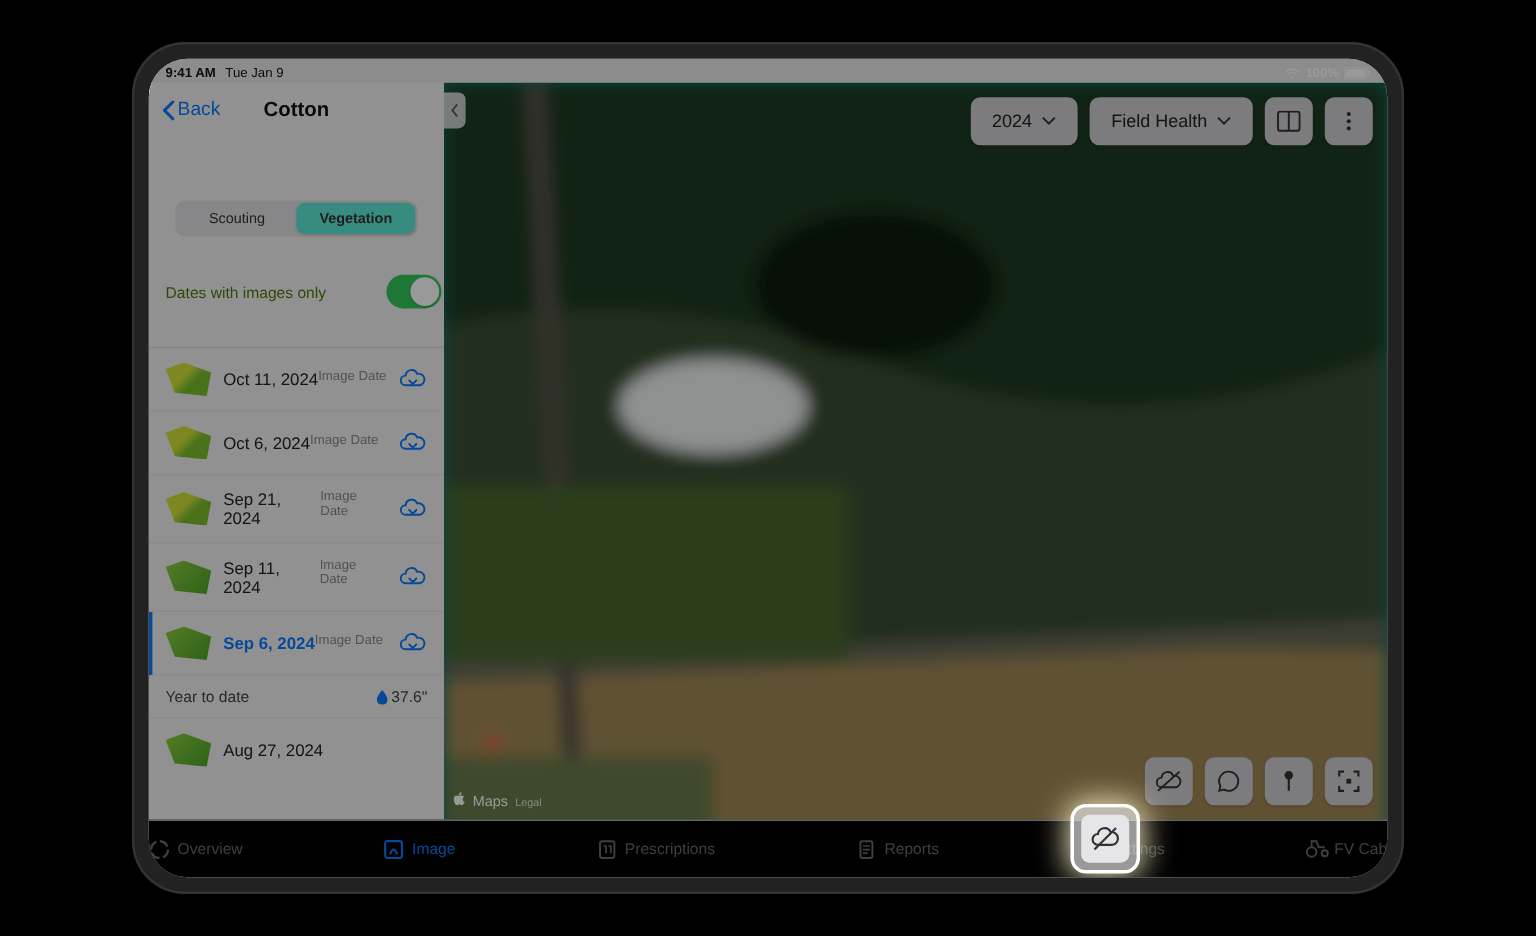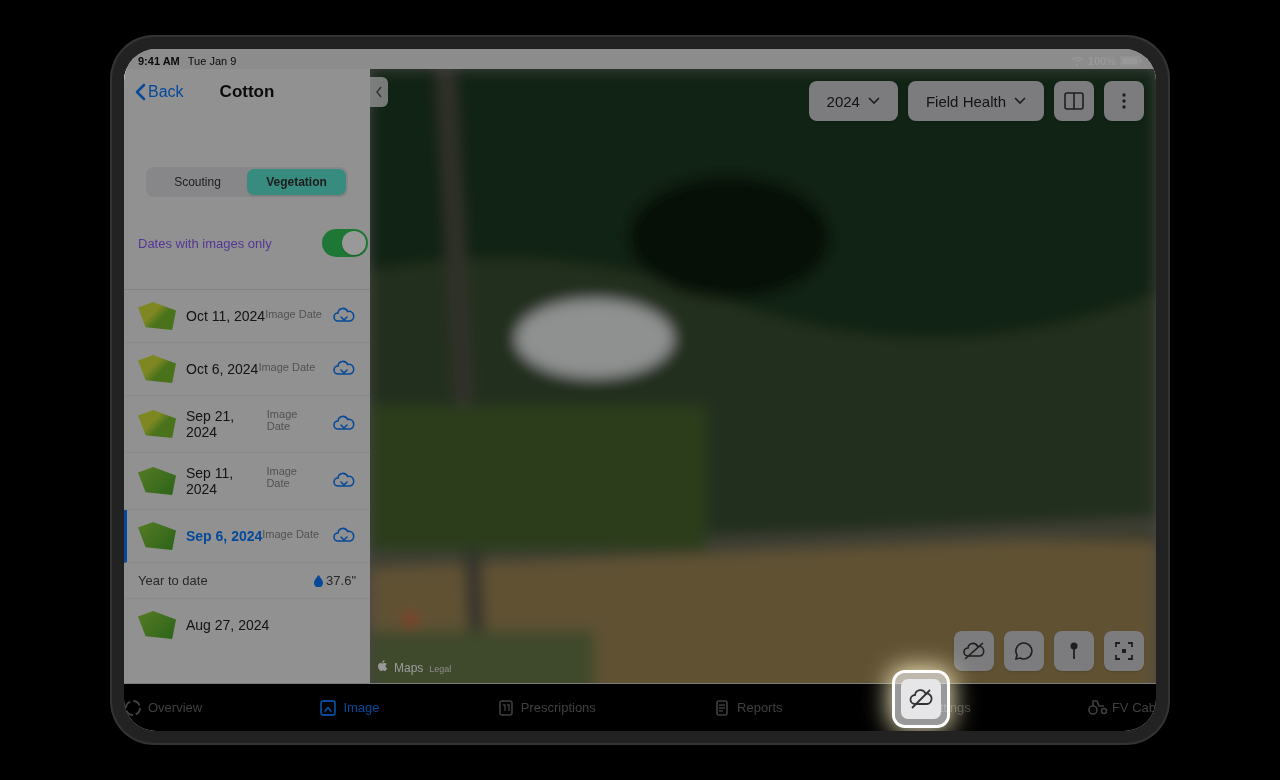--- a/index.html
+++ b/index.html
@@ -32,38 +32,38 @@
   }
   .nav-header { height:46px; display:flex; align-items:center; padding:0 10px; position:relative; }
   .back-btn { display:flex; align-items:center; gap:2px; color:#0a7aff; font-size:16px; font-weight:400; }
   .nav-title { position:absolute; left:0; right:0; text-align:center; font-size:17px; font-weight:600; color:#111; pointer-events:none; }
 
   .seg-wrap { padding: 30px 22px 10px 22px; }
   .segmented { display:flex; background:#e2e2e4; border-radius:8px; padding:2px; height:30px; }
   .seg { flex:1; display:flex; align-items:center; justify-content:center; font-size:12px; font-weight:500; color:#333; border-radius:7px; }
   .seg.active { background:#5eead4; box-shadow:0 1px 2px rgba(0,0,0,0.1); font-weight:600; }
 
-  .filter-row { display:flex; align-items:center; justify-content:space-between; padding: 0 2px 10px 14px; font-size:13px; color:#8b5cf6; }
+  .filter-row { display:flex; align-items:center; justify-content:space-between; padding: 0 2px 10px 14px; font-size:13px; color:#4d7c0f; }
   .toggle { width:46px; height:28px; background:#34c759; border-radius:14px; position:relative; }
   .toggle::after { content:""; position:absolute; width:24px; height:24px; background:#fff; border-radius:50%; top:2px; right:2px; box-shadow:0 1px 2px rgba(0,0,0,0.2); }
 
   .date-list { flex:1; overflow:hidden; border-top:1px solid #ddd; }
   .date-item { display:flex; align-items:center; gap:10px; padding:12px 14px; border-bottom:1px solid #e5e5e7; position:relative; }
   .date-item.selected { border-left:3px solid #0a7aff; padding-left:11px; }
   .thumb { width:38px; height:28px; border-radius:3px; background:linear-gradient(135deg,#d2e23a 40%,#7abf2e 60%); clip-path: polygon(0 20%, 40% 0, 100% 30%, 90% 100%, 20% 90%); }
   .thumb.green { background:linear-gradient(135deg,#8fce3e,#4aa528); }
   .date-text { flex:1; display:flex; flex-direction:row; }
   .date-main { font-size:14px; font-weight:500; color:#222; }
   .date-item.selected .date-main { color:#0a7aff; font-weight:600; }
   .date-sub { font-size:11px; color:#888; }
   .cloud-icon { width:24px; height:24px; }
   .ytd-row { display:flex; justify-content:space-between; padding:10px 14px; font-size:13px; color:#444; border-bottom:1px solid #e5e5e7; }
   .rain { display:flex; align-items:center; gap:3px; }
 
-  .map-area { flex:1; position:relative; background:#737373; overflow:hidden; }
+  .map-area { flex:1; position:relative; background:#0f766e; overflow:hidden; }
   .map-bg { position:absolute; inset:0; }
   .map-attr { position:absolute; left:8px; bottom:8px; color:#fff; font-size:12px; display:flex; gap:6px; align-items:baseline; z-index:5; }
   .map-attr .legal { font-size:9px; opacity:0.8; }
 
   .collapse-handle { position:absolute; left:0; top:8px; width:18px; height:30px; background:#f2f2f4cc; border-radius:0 6px 6px 0; display:flex; align-items:center; justify-content:center; z-index:6; }
 
   .top-controls { position:absolute; top:12px; right:12px; display:flex; gap:10px; z-index:5; }
   .dropdown { background:#cfcfd2; border-radius:8px; height:40px; display:flex; align-items:center; justify-content:center; gap:8px; padding:0 18px; font-size:15px; color:#222; box-shadow:0 1px 2px rgba(0,0,0,0.15); }
   .icon-btn { width:40px; height:40px; background:#cfcfd2; border-radius:8px; display:flex; align-items:center; justify-content:center; box-shadow:0 1px 2px rgba(0,0,0,0.15); }
 

